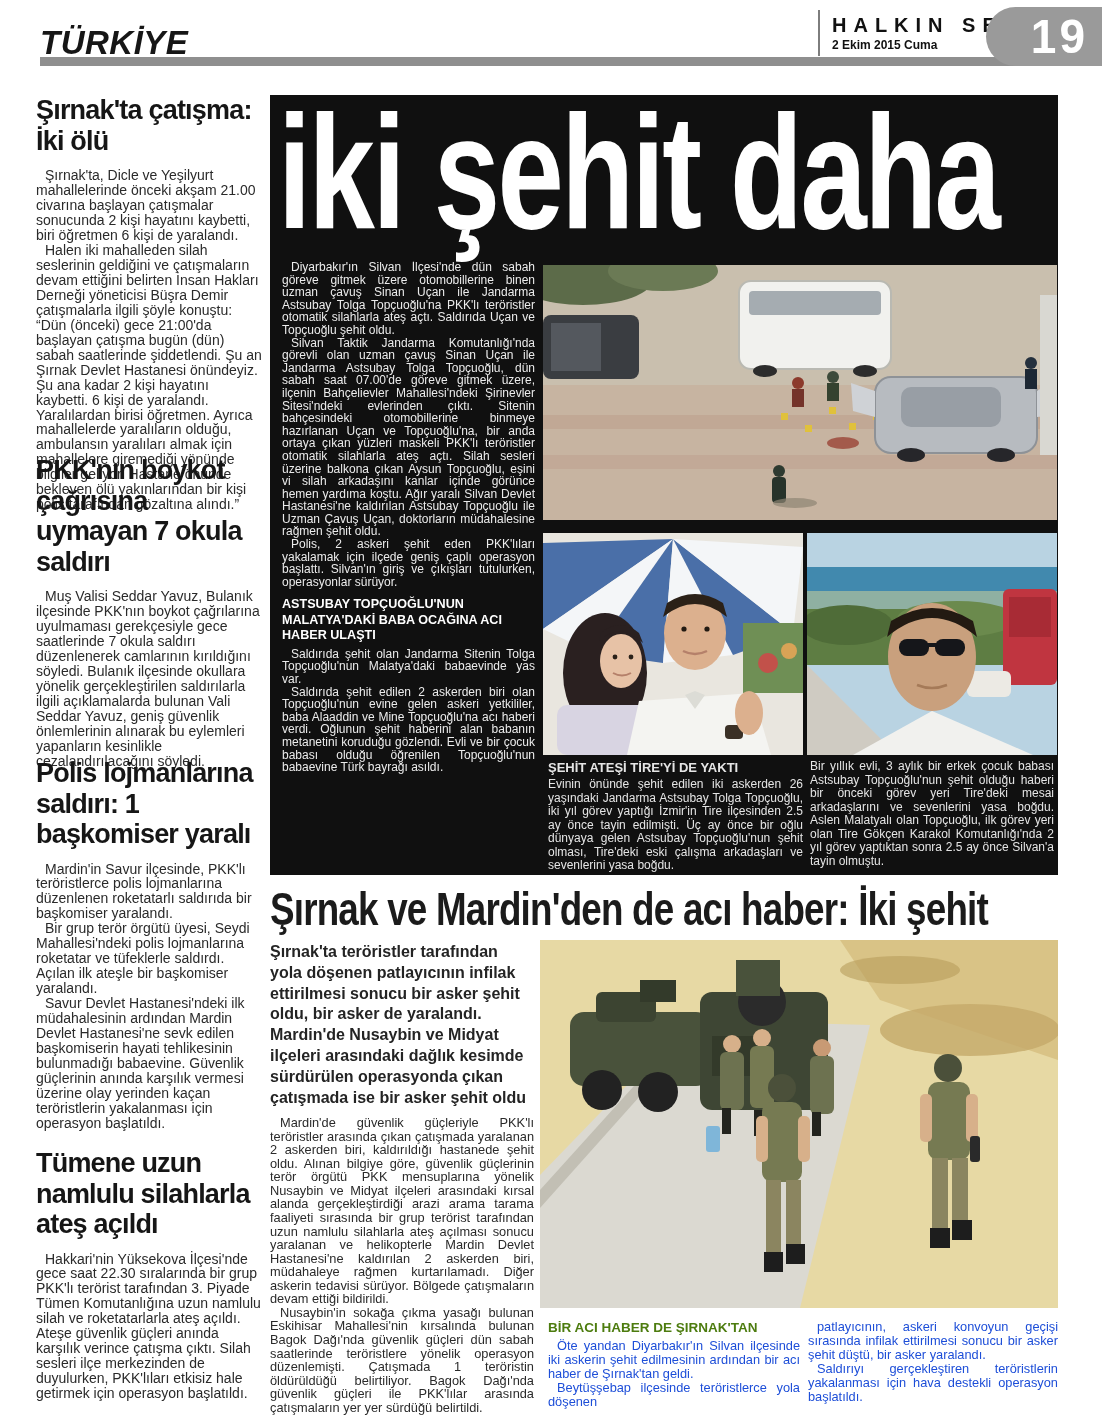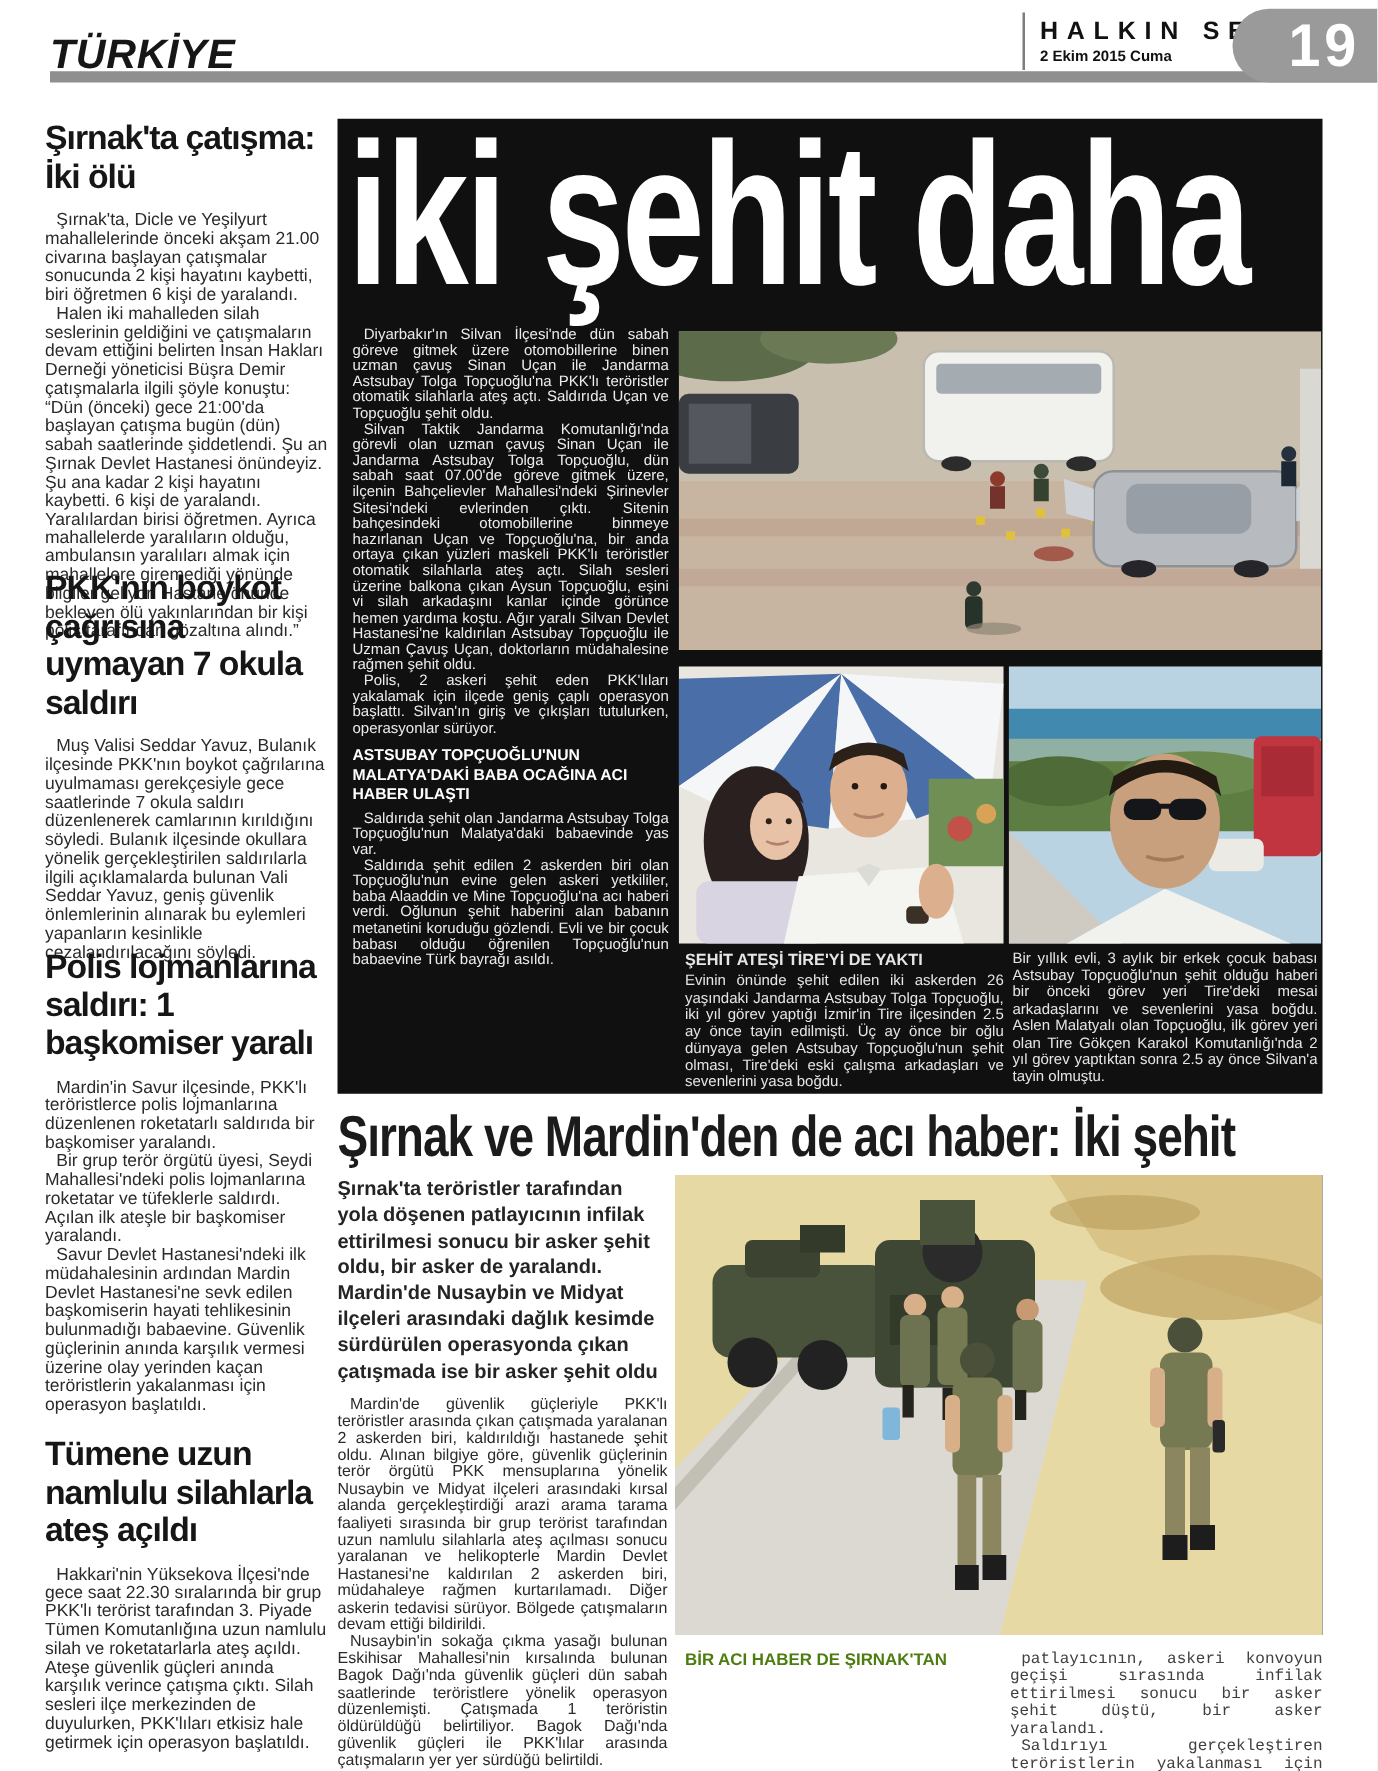--- a/index.html
+++ b/index.html
@@ -54,21 +54,21 @@
   .s2-lead { position:absolute; left:270px; top:942px; width:264px; font-size:16px; line-height:1.3;
     font-weight:bold; color:#242424; }
   .s2-body { position:absolute; left:270px; top:1116px; width:264px; }
   .s2-body p { font-size:12.8px; line-height:1.06; text-align:justify; text-indent:10px;
     color:#2a2a2a; margin:0; }
   .ph-soldiers { left:540px; top:940px; width:518px; height:368px; }
   .s2-cap-title { position:absolute; left:548px; top:1320px; width:252px; font-size:13.5px;
     font-weight:bold; color:#4d7c0f; }
   .s2-cap-col { position:absolute; width:252px; }
   .s2-cap-col p { font-size:12.8px; line-height:1.1; text-align:justify; text-indent:9px;
-    color:#404040; margin:0;font-family:Liberation Mono, monospace; }
+    color:#1d4ed8; margin:0; }
   .s2-cap1 { left:548px; top:1339px; }
   .s2-cap2 { left:808px; top:1320px; width:250px; }
 </style>
 </head>
 <body>
 
 <div class="page">
 
   <div class="section-label">TÜRKİYE</div>
   <div class="rule-gray"></div>
@@ -114,21 +114,21 @@
     <div class="h1-wrap">
       <div class="h1-text">iki şehit daha</div>
     </div>
 
     <div class="m-leftcol">
       <div class="m-body">
         <p>Diyarbakır'ın Silvan İlçesi'nde dün sabah göreve gitmek üzere otomobillerine binen uzman çavuş Sinan Uçan ile Jandarma Astsubay Tolga Topçuoğlu'na PKK'lı teröristler otomatik silahlarla ateş açtı. Saldırıda Uçan ve Topçuoğlu şehit oldu.</p>
         <p>Silvan Taktik Jandarma Komutanlığı'nda görevli olan uzman çavuş Sinan Uçan ile Jandarma Astsubay Tolga Topçuoğlu, dün sabah saat 07.00'de göreve gitmek üzere, ilçenin Bahçelievler Mahallesi'ndeki Şirinevler Sitesi'ndeki evlerinden çıktı. Sitenin bahçesindeki otomobillerine binmeye hazırlanan Uçan ve Topçuoğlu'na, bir anda ortaya çıkan yüzleri maskeli PKK'lı teröristler otomatik silahlarla ateş açtı. Silah sesleri üzerine balkona çıkan Aysun Topçuoğlu, eşini vi silah arkadaşını kanlar içinde görünce hemen yardıma koştu. Ağır yaralı Silvan Devlet Hastanesi'ne kaldırılan Astsubay Topçuoğlu ile Uzman Çavuş Uçan, doktorların müdahalesine rağmen şehit oldu.</p>
         <p>Polis, 2 askeri şehit eden PKK'lıları yakalamak için ilçede geniş çaplı operasyon başlattı. Silvan'ın giriş ve çıkışları tutulurken, operasyonlar sürüyor.</p>
         <div class="m-subhead">ASTSUBAY TOPÇUOĞLU'NUN MALATYA'DAKİ BABA OCAĞINA ACI HABER ULAŞTI</div>
-        <p>Saldırıda şehit olan Jandarma Astsubay Tolga Topçuoğlu'nun Malatya'daki babaevinde yas var.</p>
+        <p>Saldırıda şehit olan Jandarma Sitenin Tolga Topçuoğlu'nun Malatya'daki babaevinde yas var.</p>
         <p>Saldırıda şehit edilen 2 askerden biri olan Topçuoğlu'nun evine gelen askeri yetkililer, baba Alaaddin ve Mine Topçuoğlu'na acı haberi verdi. Oğlunun şehit haberini alan babanın metanetini koruduğu gözlendi. Evli ve bir çocuk babası olduğu öğrenilen Topçuoğlu'nun babaevine Türk bayrağı asıldı.</p>
       </div>
     </div>
 
     <div class="ph ph-aerial">
       <svg viewBox="0 0 514 255" preserveAspectRatio="none">
         <rect width="514" height="255" fill="#c9bfae"></rect>
         <rect y="120" width="514" height="135" fill="#c4ab97" opacity=".55"></rect>
         <rect y="150" width="514" height="14" fill="#b99584" opacity=".4"></rect>
         <rect y="190" width="514" height="14" fill="#b99584" opacity=".35"></rect>
@@ -289,18 +289,22 @@
         <rect x="430" y="196" width="10" height="26" rx="3" fill="#2a2a2a"></rect>
         <rect x="392" y="218" width="16" height="72" fill="#8b8560"></rect>
         <rect x="412" y="218" width="16" height="64" fill="#8b8560"></rect>
         <rect x="390" y="288" width="20" height="20" fill="#1d1d1d"></rect>
         <rect x="412" y="280" width="20" height="20" fill="#1d1d1d"></rect>
       </g>
     </svg>
   </div>
 
   <div class="s2-cap-title">BİR ACI HABER DE ŞIRNAK'TAN</div>
+  <div class="s2-cap-col s2-cap1">
+    <p>Öte yandan Diyarbakır'ın Silvan ilçesinde iki askerin şehit edilmesinin ardından bir acı haber de Şırnak'tan geldi.</p>
+    <p>Beytüşşebap ilçesinde teröristlerce yola döşenen</p>
+  </div>
   <div class="s2-cap-col s2-cap2">
     <p>patlayıcının, askeri konvoyun geçişi sırasında infilak ettirilmesi sonucu bir asker şehit düştü, bir asker yaralandı.</p>
     <p>Saldırıyı gerçekleştiren teröristlerin yakalanması için hava destekli operasyon başlatıldı.</p>
   </div>
 
 </div>
 
 </body></html>

